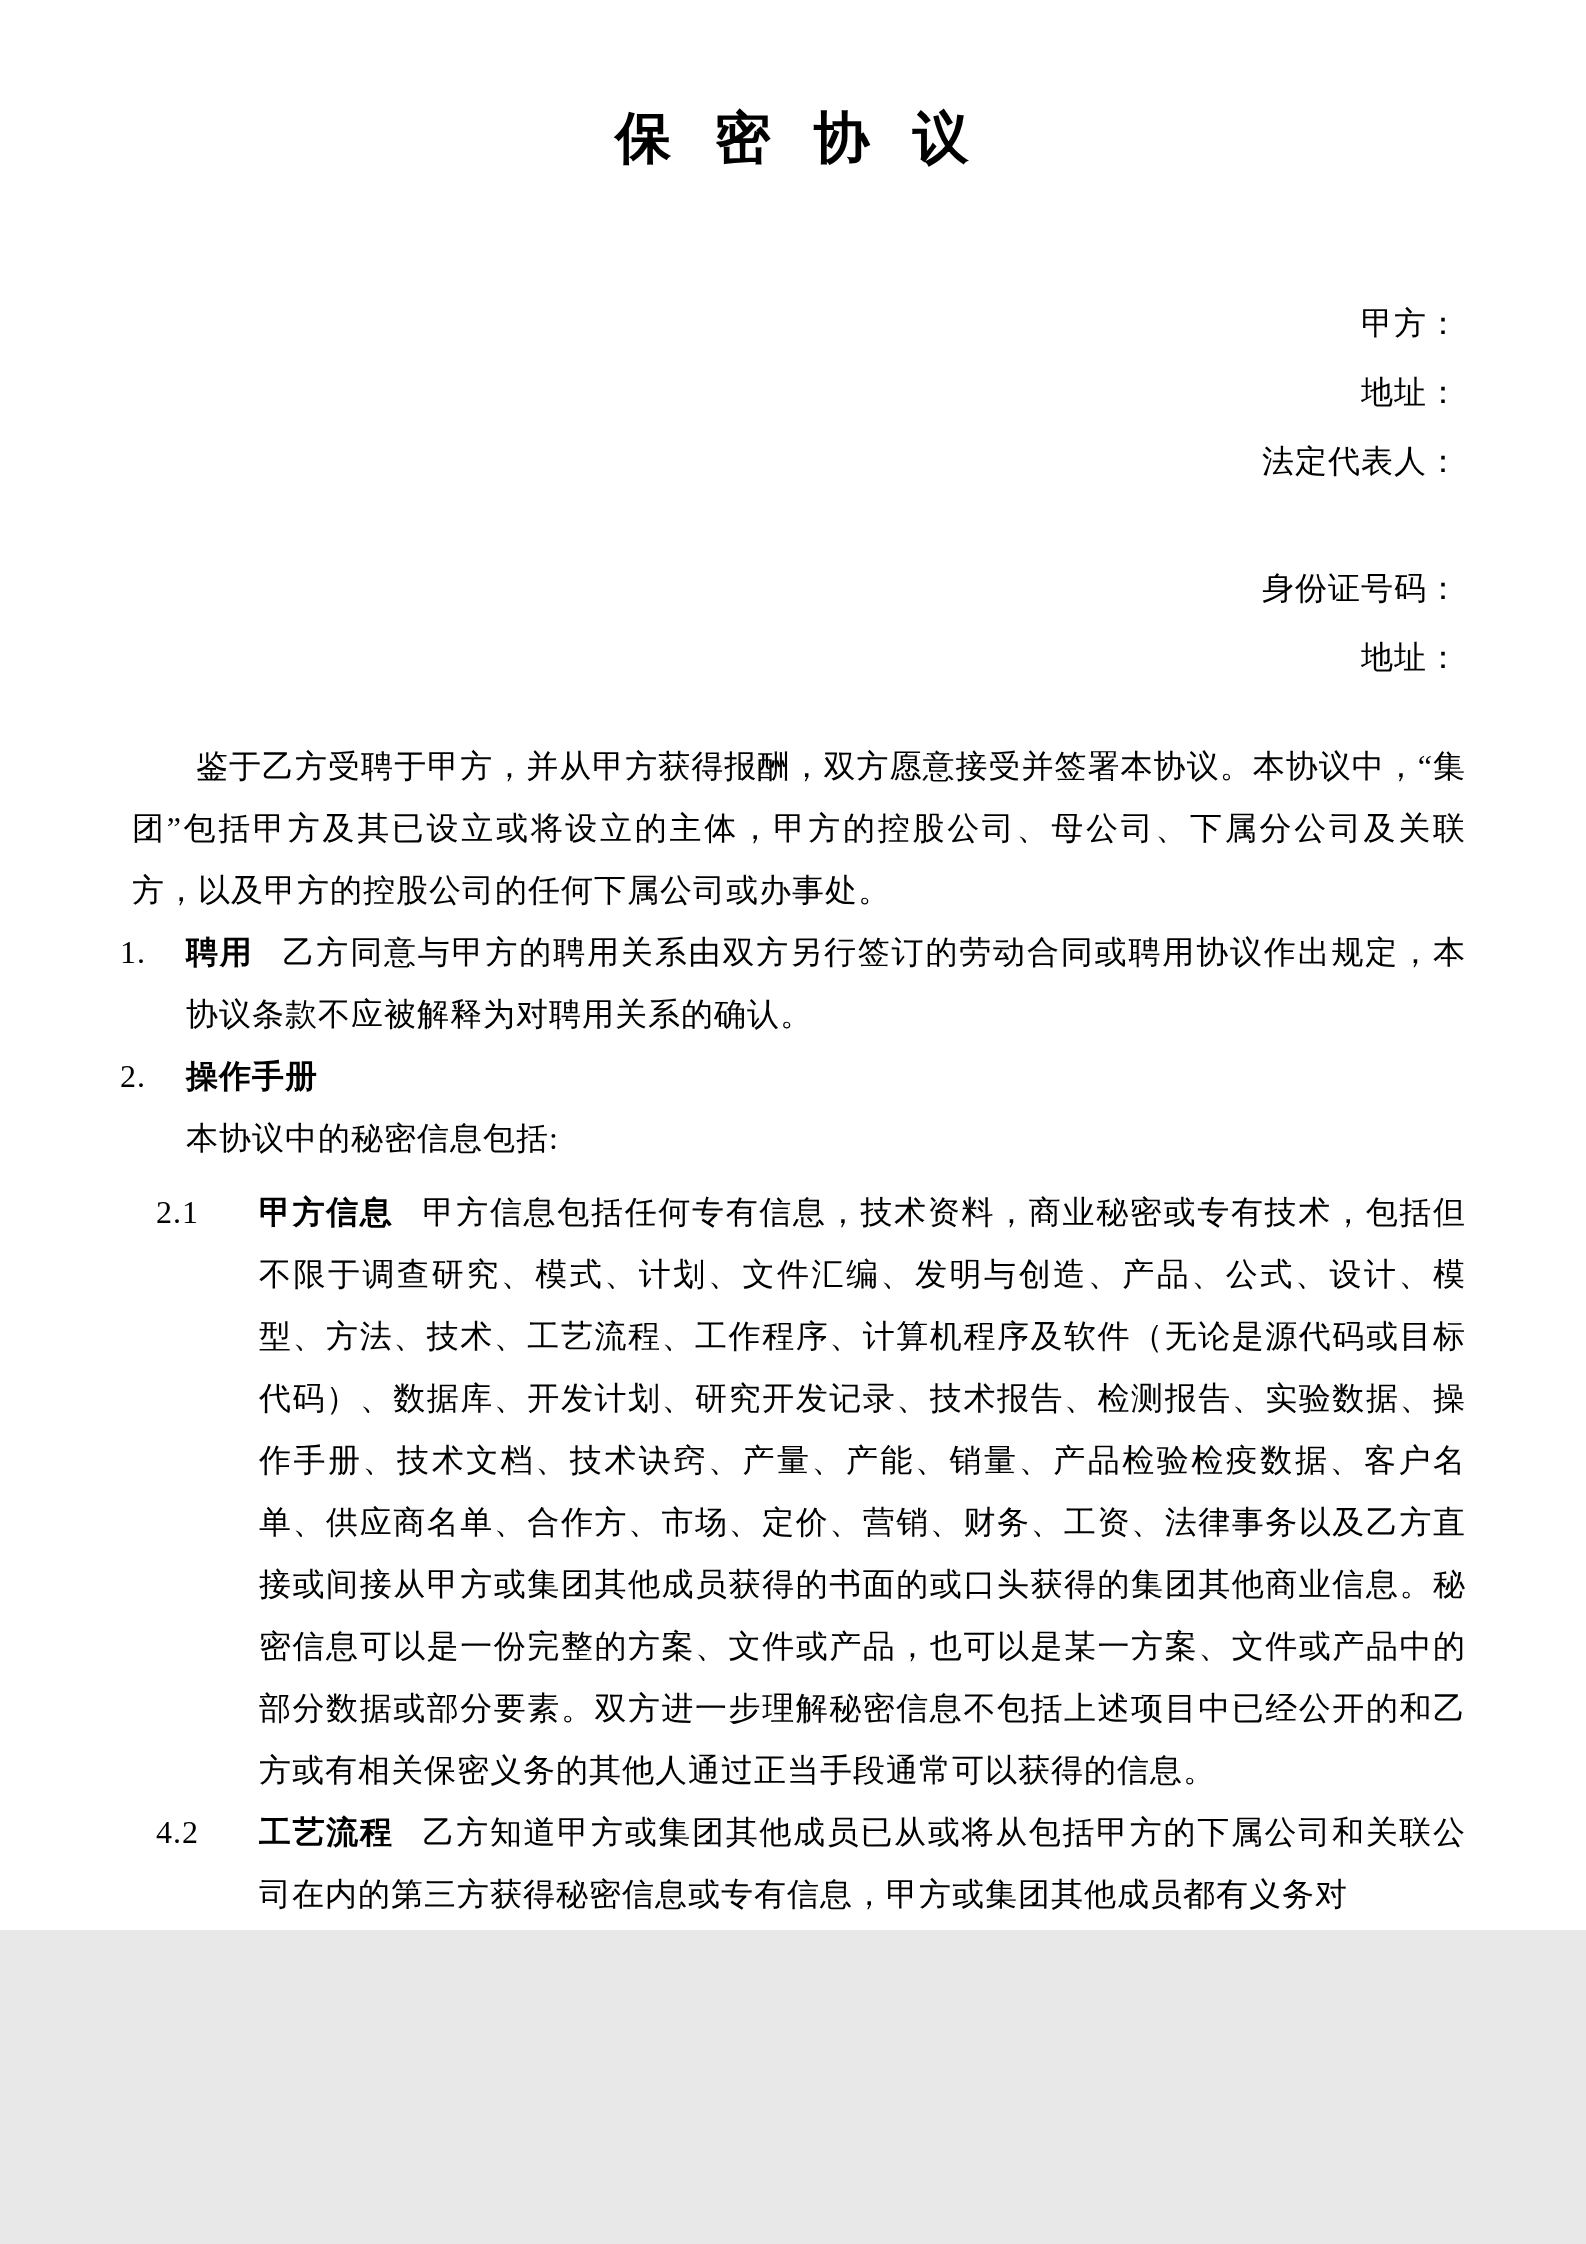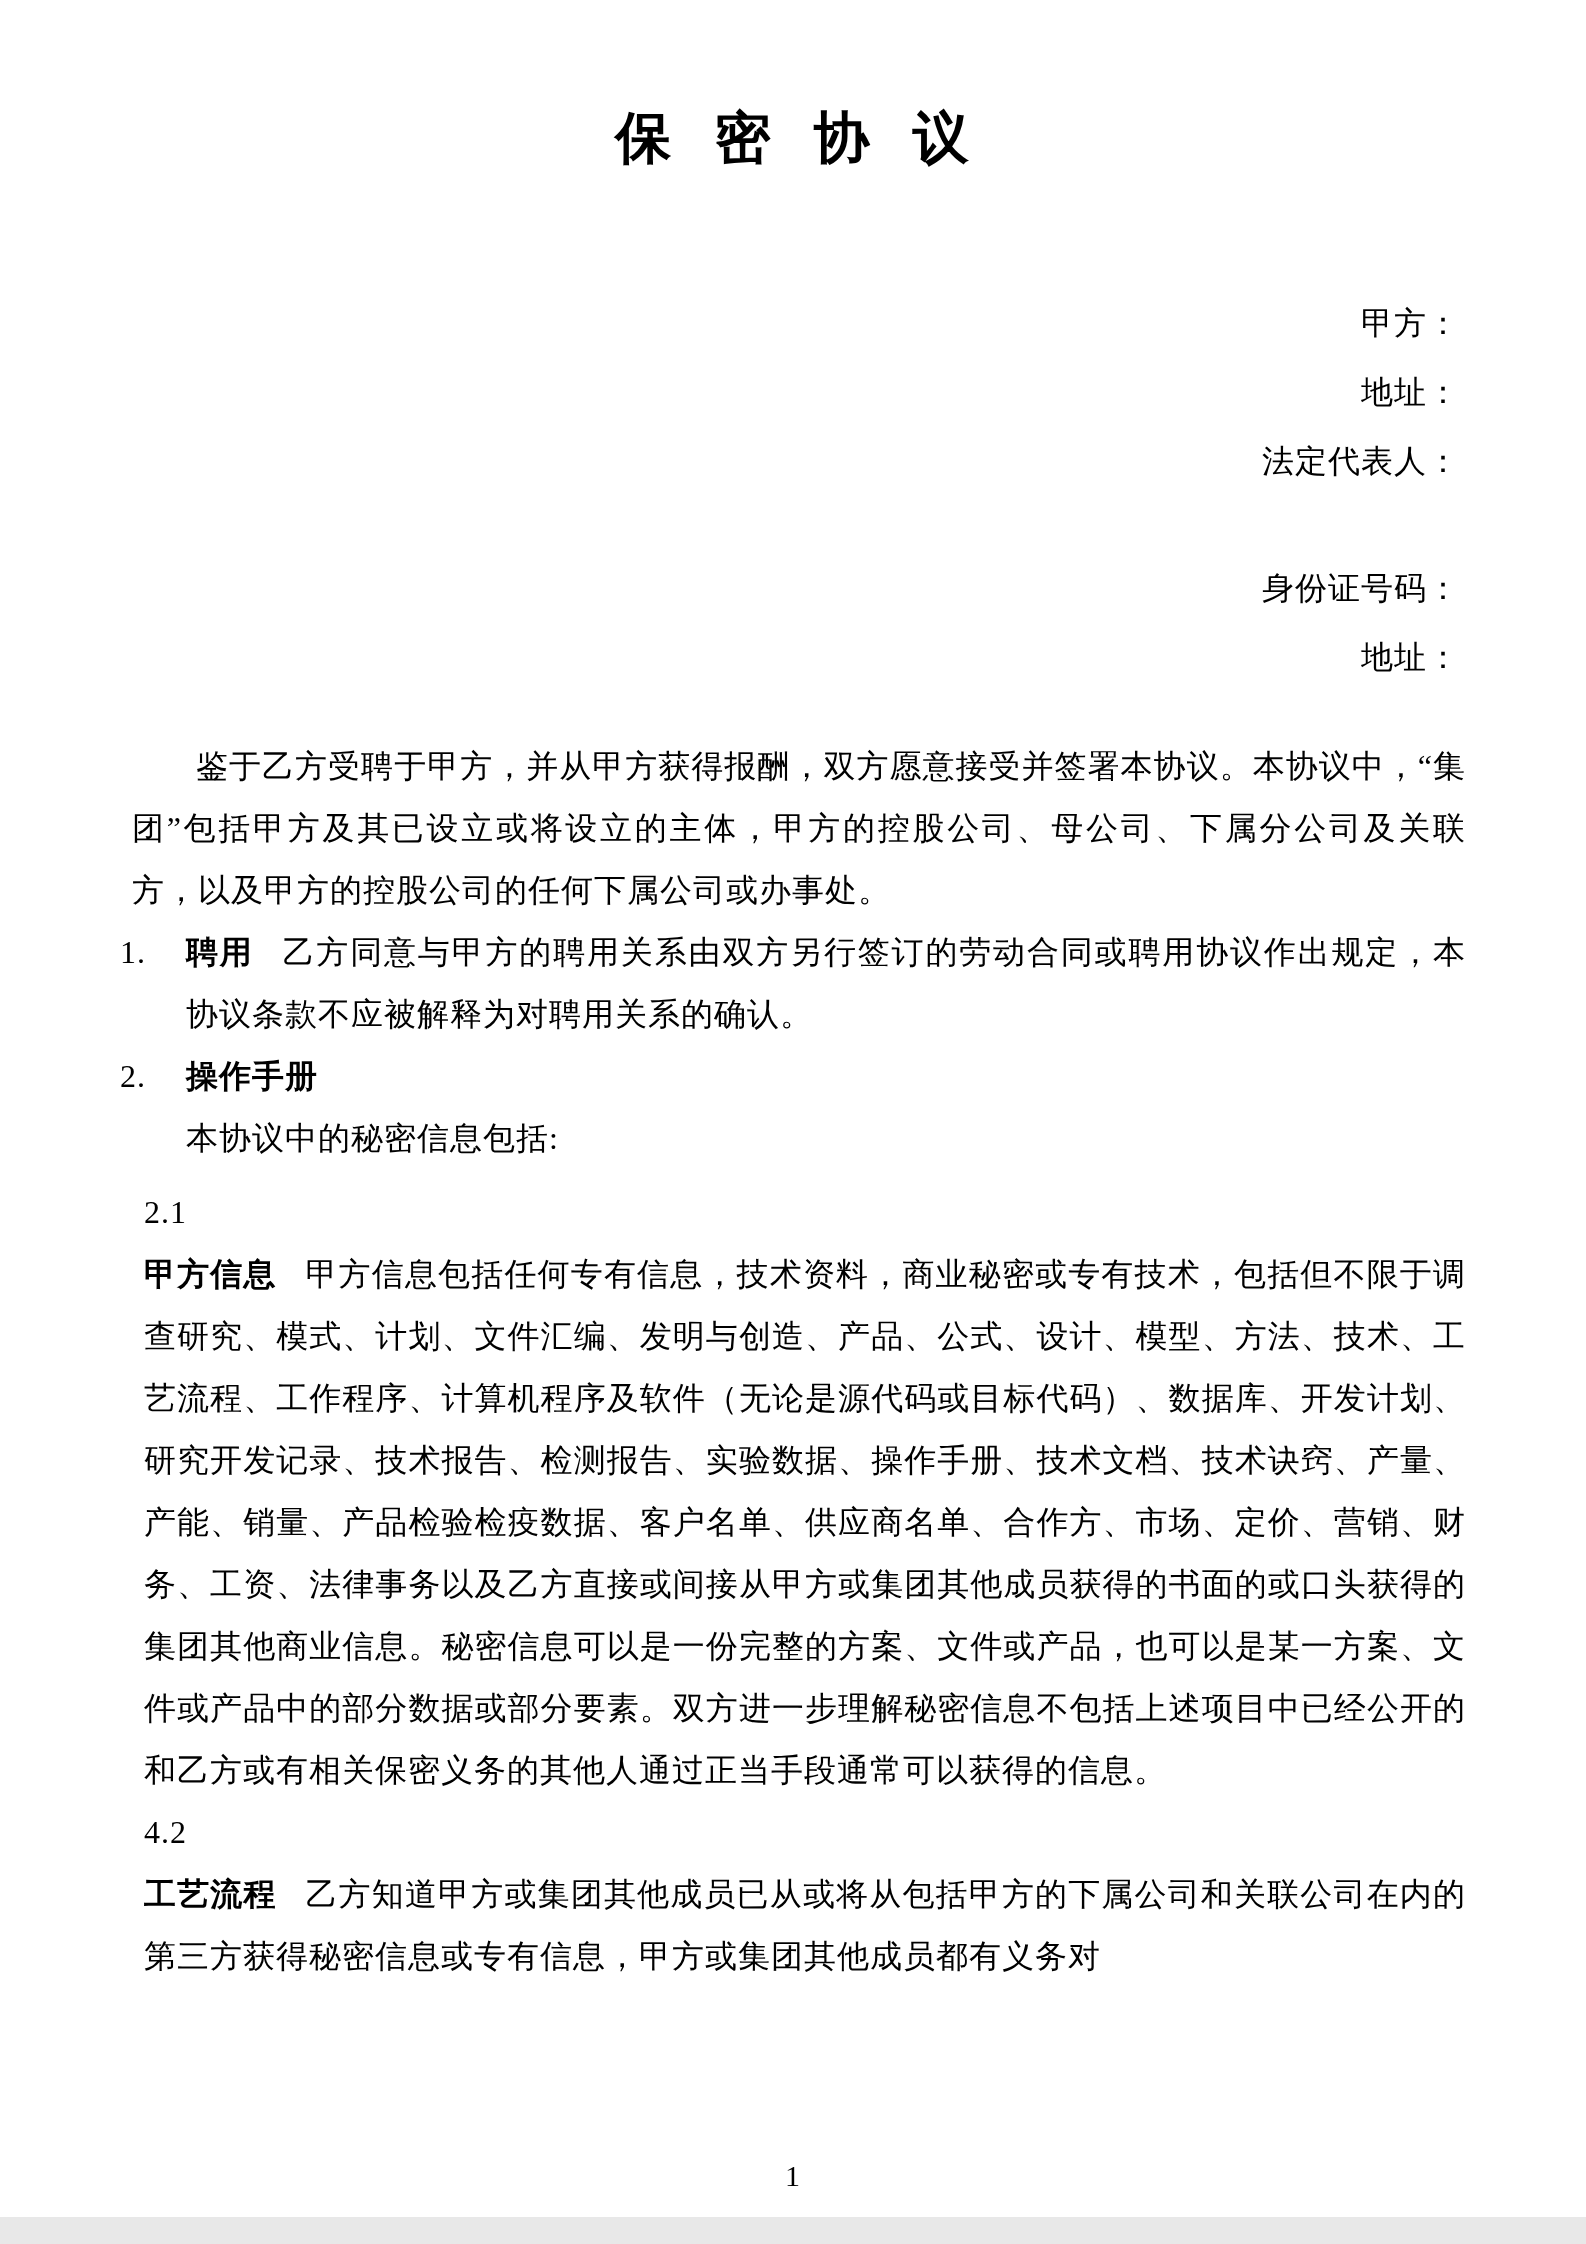--- a/index.html
+++ b/index.html
@@ -1,19 +1,19 @@
 <!DOCTYPE html>
 <html><head>
 <meta charset="utf-8">
 <style>
   html, body { margin: 0; padding: 0; background: #e8e8e8; }
   .page {
     position: relative;
     width: 1586px;
-    height: 2217px;
+    height: 1930px;
     margin: 0 auto;
     background: #ffffff;
     color: #000000;
     font-family: "Liberation Serif", "DejaVu Serif", serif;
     font-size: 32px;
     line-height: 62px;
     letter-spacing: 1px;
     overflow: hidden;
     box-sizing: border-box;
   }
@@ -52,21 +52,21 @@
   }
   .clause .num {
     flex: none;
     width: 66px;
   }
   .clause .body {
     flex: 1;
     margin: 0;
     text-align: justify;
   }
-  .clause.sub { margin-left: 24px; flex-direction: column; }
+  .clause.sub { margin-left: 36px; }
   .clause.sub .num { width: 103px; }
   .term {
     font-weight: bold;
     margin-right: 0.9em;
   }
   .clause-intro {
     margin: 0 0 12px 66px;
     text-align: justify;
   }
   .page-number {

